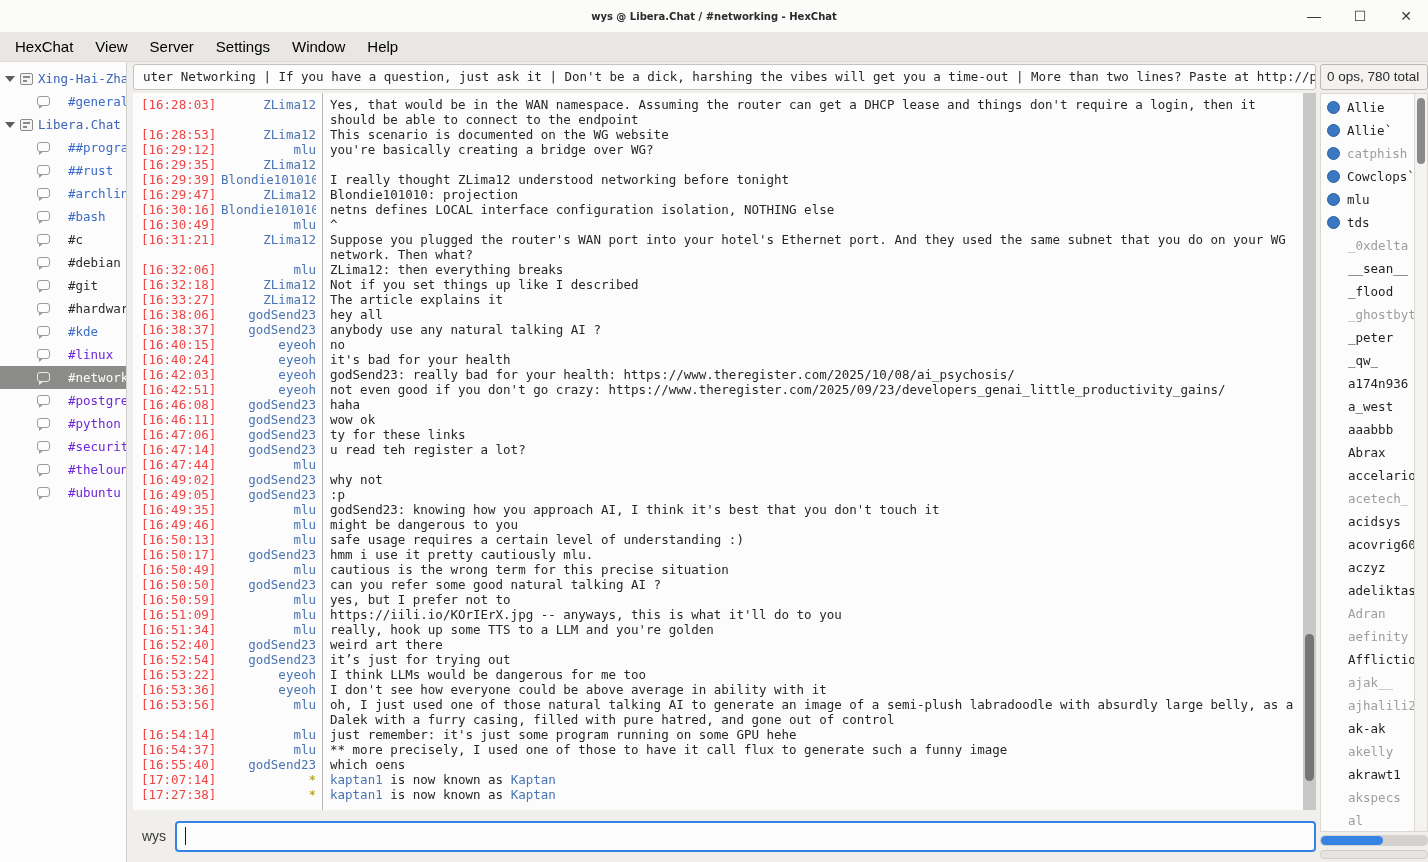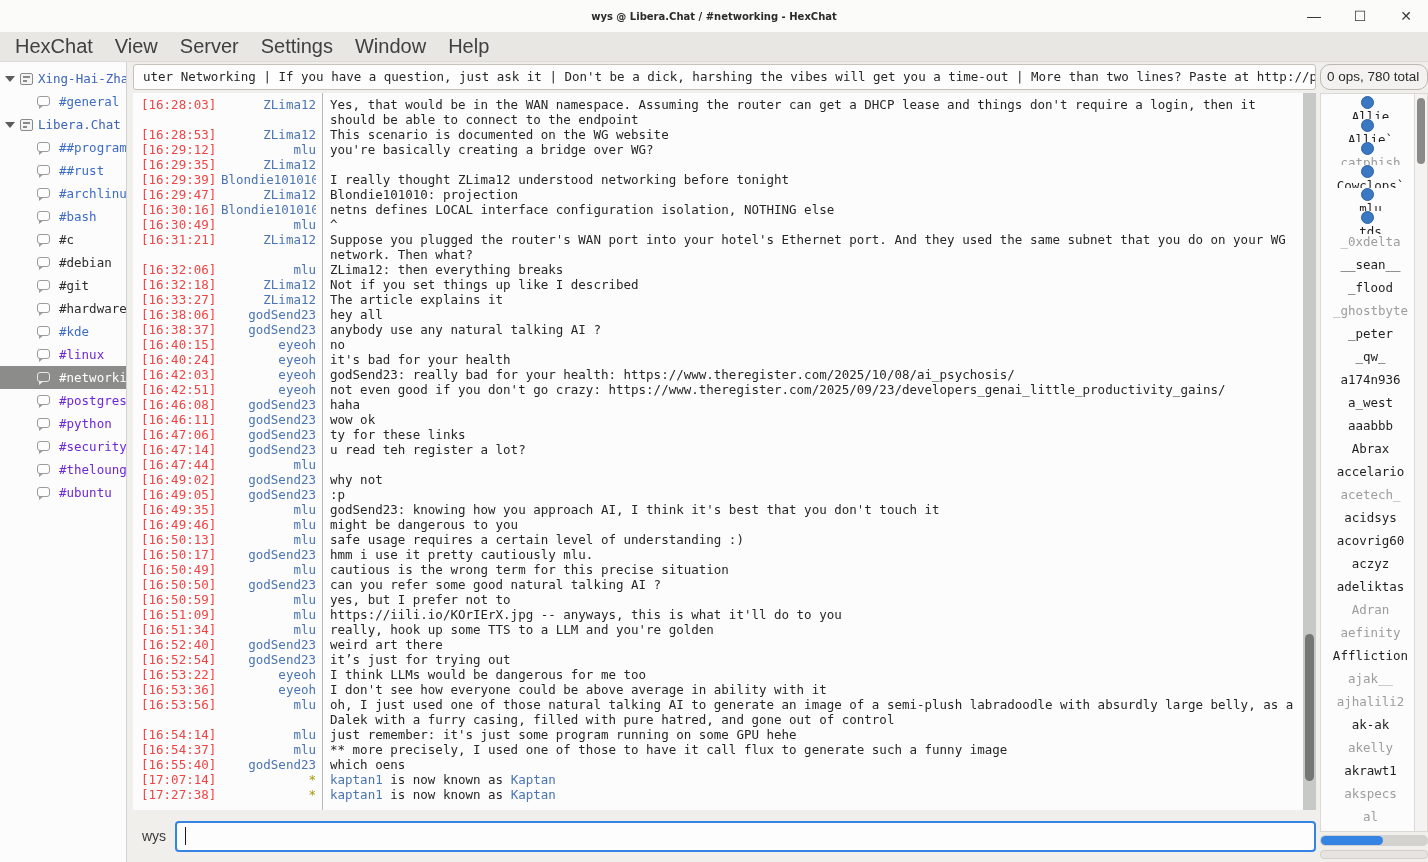--- a/index.html
+++ b/index.html
@@ -7,30 +7,30 @@
   body { font-family:"Liberation Sans", sans-serif; background:#f1efec; position:relative; }
 
   
   .titlebar { height:32px; background:#fbfbfa; display:flex; align-items:center; justify-content:center; position:relative; }
   .title { font-family:"DejaVu Sans", sans-serif; font-weight:bold; font-size:10px; color:#2b2b2b; }
   .win-controls { position:absolute; right:14px; top:0; height:32px; display:flex; align-items:center; gap:30px; }
   .win-btn { font-size:14px; color:#3a3a3a; width:16px; text-align:center; cursor:default; }
 
   
   .menubar { height:30px; background:#e9e7e4; display:flex; align-items:center; padding-left:4px; border-bottom:1px solid #dedbd7; }
-  .menu-item { padding:5px 11px; font-size:20px; color:#404040; }
+  .menu-item { padding:5px 11px; font-size:15px; color:#000000; }
 
   
   .main { position:absolute; top:62px; left:0; right:0; bottom:0; display:flex; }
 
   
   .sidebar { width:127px; background:#fcfcfc; border-right:1px solid #d5d1cc; padding-top:5px; overflow:hidden; flex:none; }
   .tree-row { height:23px; display:flex; align-items:center; font-family:"DejaVu Sans Mono", monospace; font-size:12.5px; white-space:nowrap; overflow:hidden; }
   .tree-net { padding-left:5px; gap:5px; }
-  .tree-chan { padding-left:37px; gap:9px;text-align:right; }
+  .tree-chan { padding-left:37px; gap:18px;text-align:right; }
   .expander { width:0; height:0; border-left:5px solid transparent; border-right:5px solid transparent; border-top:6px solid #5c5c5c; flex:none; }
   .server-icon { width:13px; height:12px; border:1.5px solid #8a8a8a; border-radius:2px; position:relative; flex:none; background:#f4f4f4; }
   .server-icon::before { content:""; position:absolute; left:2px; right:2px; top:2px; height:2px; background:#8a8a8a; }
   .server-icon::after  { content:""; position:absolute; left:2px; right:5px; bottom:2px; height:1.5px; background:#8a8a8a; }
   .bubble-icon { width:13px; height:10px; border:1.5px solid #9b9b9b; border-radius:3px; position:relative; flex:none; background:#fdfdfd; margin-top:-2px; }
   .bubble-icon::after { content:""; position:absolute; left:1px; bottom:-4px; width:0; height:0; border-top:4px solid #9b9b9b; border-right:5px solid transparent; }
   .net-label { color:#3c64b8; }
   .chan-label { overflow:hidden; }
   .st-msg .chan-label { color:#3c6cc8; }
   .st-none .chan-label { color:#2c2c2c; }
@@ -59,24 +59,24 @@
   .chat-vscroll .thumb { position:absolute; left:2px; right:2px; top:75.5%; height:20.5%; background:#757775; border-radius:6px; }
 
   .input-row { height:52px; display:flex; align-items:center; flex:none; }
   .nick-label { width:42px; text-align:center; font-size:14px; color:#3a3a3a; flex:none; }
   .msg-input { flex:1; height:31px; background:#fdfdfd; border:2px solid #3584e4; border-radius:4px; display:flex; align-items:center; padding-left:8px; }
   .caret { width:1px; height:18px; background:#1a1a1a; animation:blink 1.1s steps(1) infinite; }
   @keyframes blink { 50% { opacity:0; } }
 
   
   .right { width:108px; flex:none; display:flex; flex-direction:column; margin-top:2px; }
-  .ops-box { height:26px; flex:none; border:1px solid #bcb8b2; border-radius:10px; background:#f3f2f0; font-size:13.5px; color:#2b2b2b; line-height:23px; padding-left:6px; white-space:nowrap; overflow:hidden; margin-bottom:3px; }
+  .ops-box { height:26px; flex:none; border:1px solid #bcb8b2; border-radius:3px; background:#f3f2f0; font-size:13.5px; color:#2b2b2b; line-height:23px; padding-left:6px; white-space:nowrap; overflow:hidden; margin-bottom:3px; }
   .userlist-wrap { flex:1; display:flex; overflow:hidden; }
   .userlist { flex:1; background:#fcfcfc; border:1px solid #dcd8d3; border-right:none; padding-top:2px; overflow:hidden; }
-  .user-row { height:23px; display:flex; align-items:center; padding-left:6px; font-family:"DejaVu Sans Mono", monospace; font-size:12.5px; white-space:nowrap; overflow:hidden;flex-direction:column; }
+  .user-row { height:23px; display:flex; align-items:center; padding-left:6px; font-family:"DejaVu Sans Mono", monospace; font-size:12.5px; white-space:nowrap; overflow:hidden; }
   .voice-dot { width:13px; height:13px; border-radius:50%; background:#3b78c4; border:1px solid #2c5f9e; margin-right:7px; flex:none; }
   .no-dot { width:21px; flex:none; }
   .user-name { color:#1f1f1f; overflow:hidden; }
   .user-name.away { color:#9d9d9d; }
   .ul-vscroll { width:14px; background:#f4f3f1; border:1px solid #dcd8d3; position:relative; flex:none; }
   .ul-vscroll .thumb { position:absolute; left:2px; right:2px; top:4px; height:66px; background:#8a8a8a; border-radius:6px; }
   .ul-hscroll { height:11px; margin-top:3px; background:#d4d2cf; border-radius:5px; position:relative; flex:none; }
   .ul-hscroll .thumb { position:absolute; left:1px; top:1px; bottom:1px; width:62px; background:#3584e4; border-radius:5px; }
   .ul-track2 { height:9px; margin-top:4px; margin-bottom:3px; background:#e6e4e1; border:1px solid #d2cfcb; border-radius:4px; flex:none; }
 </style>

